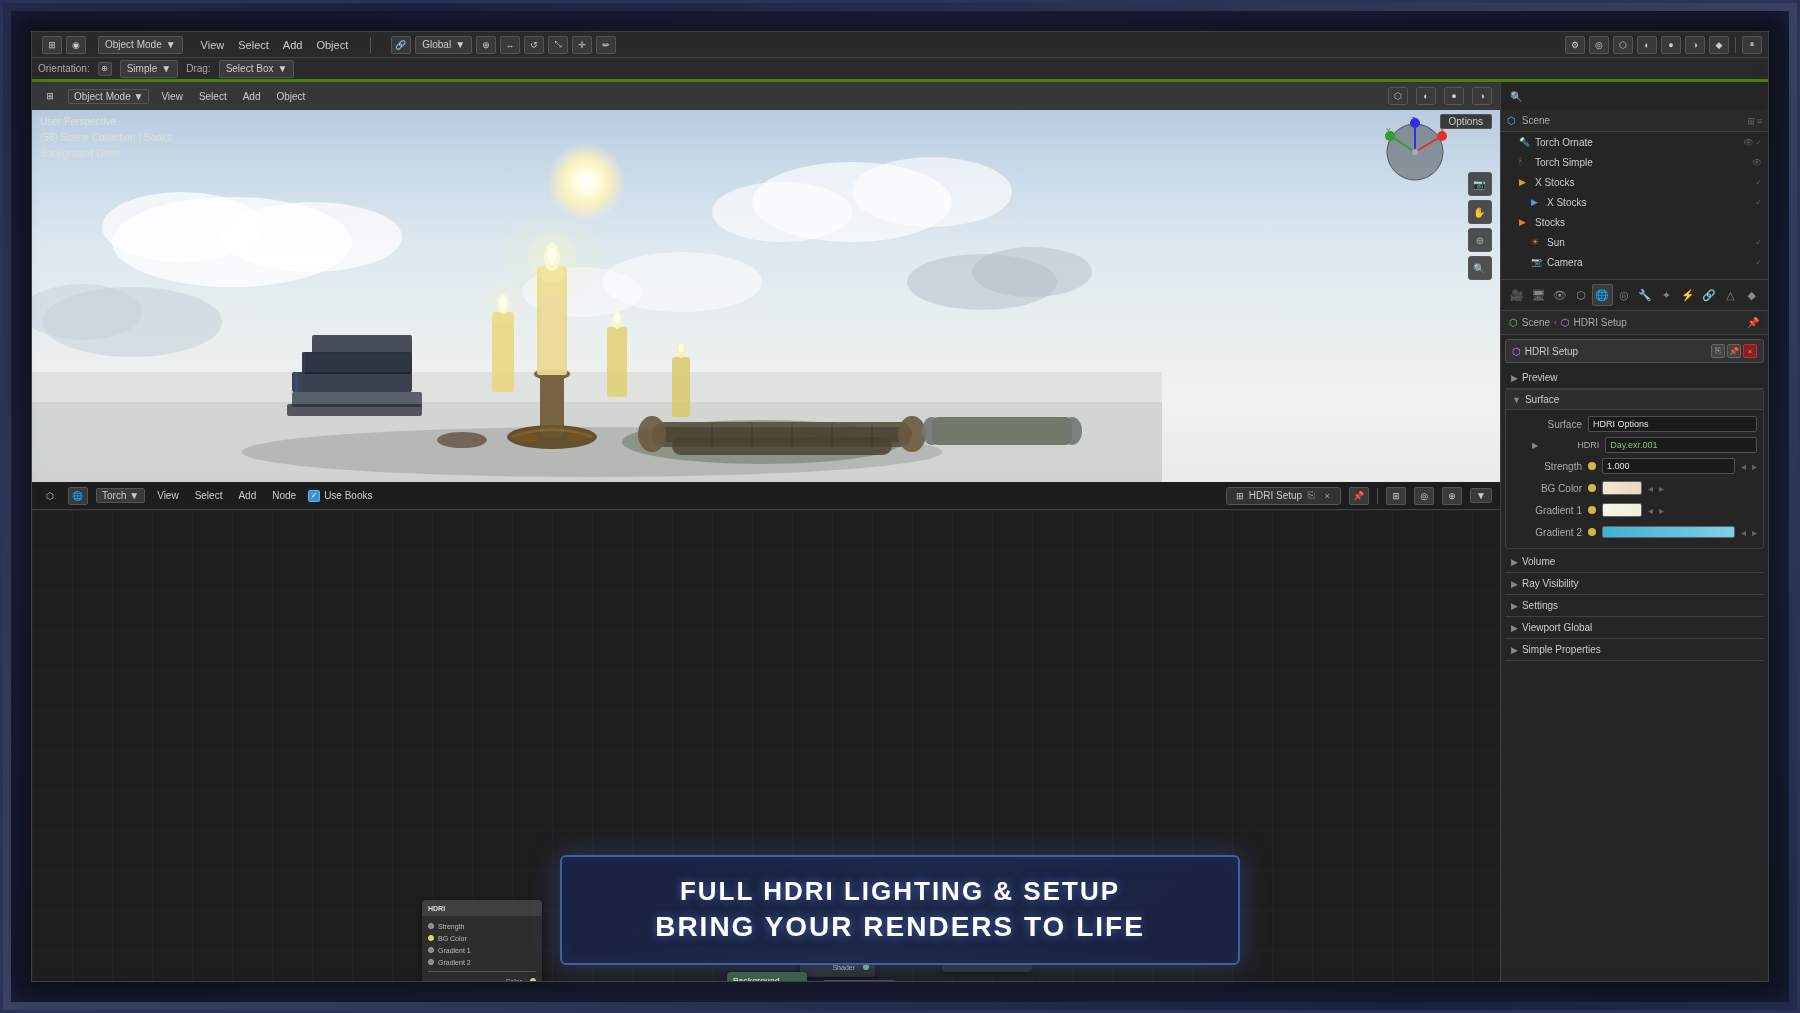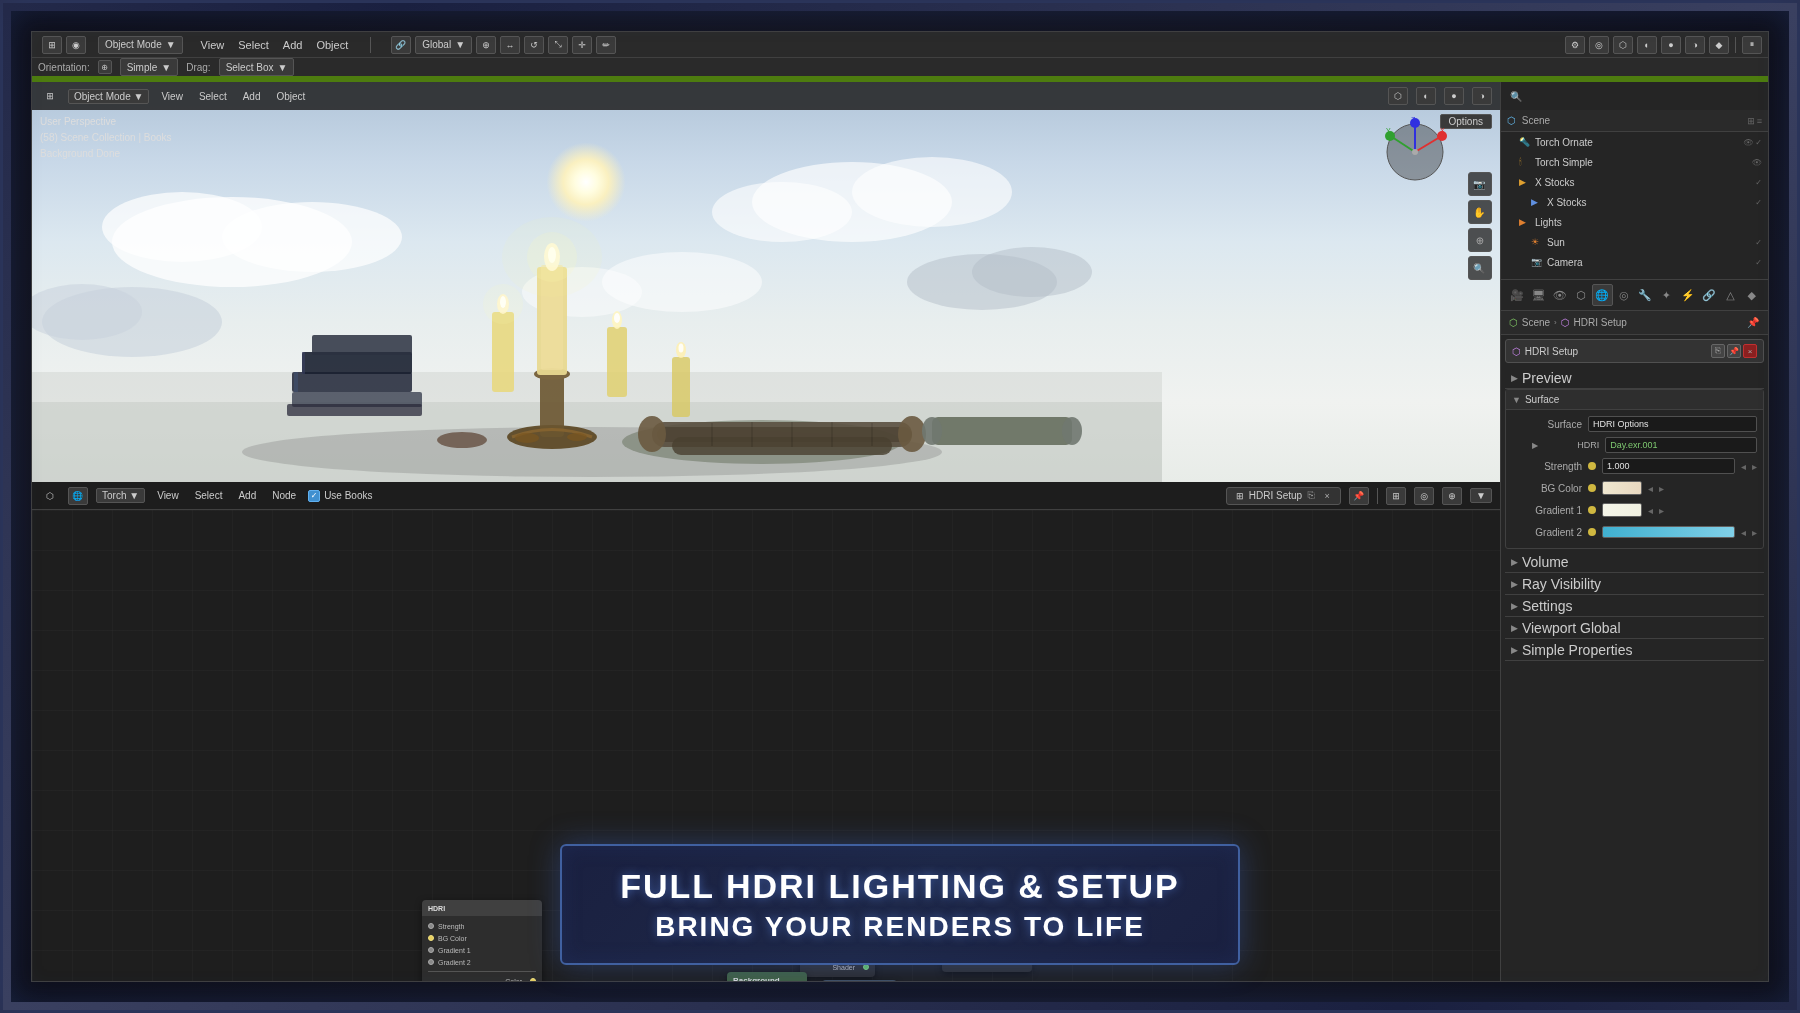--- a/index.html
+++ b/index.html
@@ -109,21 +109,21 @@
       cursor: pointer;
       gap: 4px;
     }
 
     .spacer { flex: 1; }
 
     
     .toolbar-row {
       height: 24px;
       background: #2a2a2a;
-      border-bottom: 6px solid #4d7c0f;
+      border-bottom: 3px solid #4d7c0f;
       display: flex;
       align-items: center;
       padding: 0 6px;
       gap: 8px;
       flex-shrink: 0;
     }
 
     .toolbar-label {
       color: #aaa;
       font-size: 10px;
@@ -586,41 +586,41 @@
       height: 22px;
       display: flex;
       align-items: center;
       padding: 0 6px;
       gap: 4px;
       cursor: pointer;
       border-bottom: 1px solid #404040;
     }
 
     .section-arrow { color: #888; font-size: 9px; }
-    .section-label { color: #ccc; font-size: 14px; text-align: center; }
+    .section-label { color: #ccc; font-size: 10px; text-align: center; }
 
     
     .banner-overlay {
       position: absolute;
       bottom: 45px;
       left: 50%;
       transform: translateX(-50%);
       width: 680px;
       background: linear-gradient(135deg, #1a2040 0%, #1e2848 50%, #1a2040 100%);
       border: 2px solid #4060a0;
       border-radius: 6px;
       padding: 18px 30px;
       text-align: center;
       z-index: 50;
       box-shadow: 0 0 30px rgba(60,100,200,0.4), inset 0 0 20px rgba(40,60,120,0.3);
     }
 
     .banner-line1 {
       color: #ffffff;
-      font-size: 34px;
+      font-size: 26px;
       font-weight: 900;
       font-family: 'Arial Black', Arial, sans-serif;
       text-transform: uppercase;
       letter-spacing: 2px;
       text-shadow: 0 0 10px rgba(100,150,255,0.5);
       line-height: 1.3;
     }
 
     .banner-line2 {
       color: #ffffff;
@@ -1074,21 +1074,21 @@
           </div>
           <div class="tree-item indent-2">
             <span class="tree-icon tree-icon-blue">▶</span>
             <span>X Stocks</span>
             <div class="tree-visibility">
               <span>✓</span>
             </div>
           </div>
           <div class="tree-item indent-1">
             <span class="tree-icon tree-icon-orange">▶</span>
-            <span>Lights</span>
+            <span>Stocks</span>
           </div>
           <div class="tree-item indent-2">
             <span class="tree-icon tree-icon-orange">☀</span>
             <span>Sun</span>
             <div class="tree-visibility">
               <span>✓</span>
             </div>
           </div>
           <div class="tree-item indent-2">
             <span class="tree-icon tree-icon-blue">📷</span>

